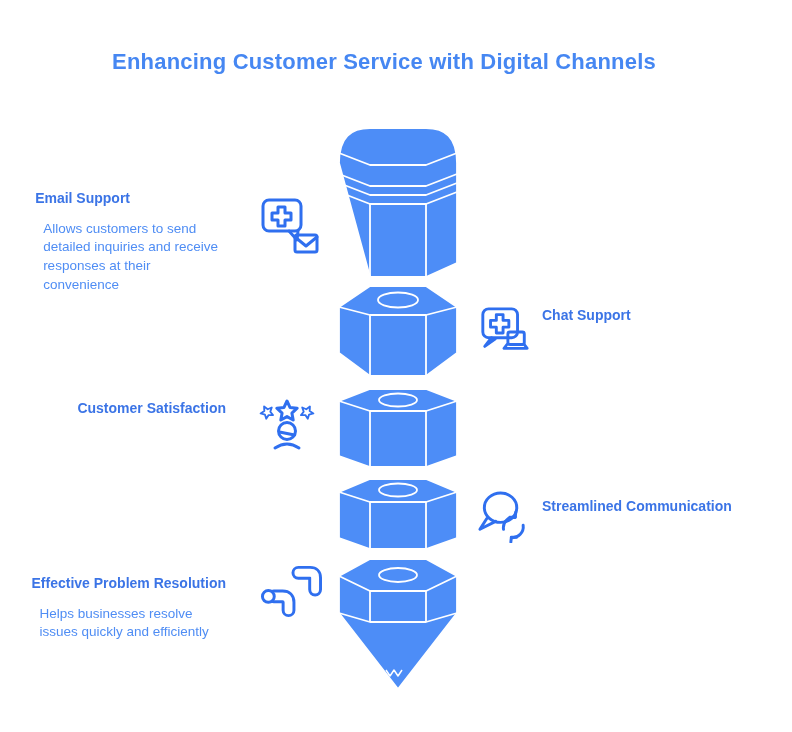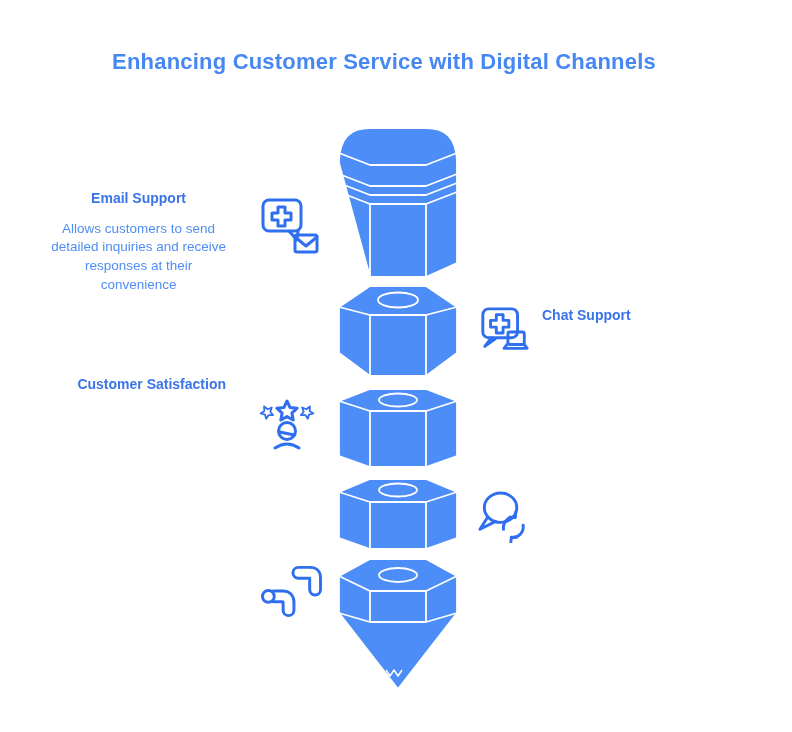--- a/index.html
+++ b/index.html
@@ -5,28 +5,28 @@
   html,body{margin:0;padding:0;background:#fff;}
   .canvas{
     position:relative;width:768px;height:732px;background:#ffffff;
     font-family:"Liberation Sans","DejaVu Sans",sans-serif;overflow:hidden;
   }
   .title{
     position:absolute;left:0;top:49px;width:100%;text-align:center;
     font-size:22px;font-weight:bold;color:#4687F2;letter-spacing:.2px;margin:0;
   }
   .note{position:absolute;}
-  .note-left{right:542px;text-align:center;}
+  .note-left{right:542px;text-align:left;}
   .note-right{left:542px;text-align:center;}
   .note .heading{
     font-size:14px;font-weight:bold;color:#3B74E6;white-space:nowrap;
     margin:0 0 12px 0;line-height:1.25;
   }
   .note .body{
-    font-size:13.5px;color:#4F8DF4;line-height:1.4;white-space:pre-line;margin:0;
+    font-size:13.5px;color:#4F8DF4;line-height:1.4;white-space:pre-line;margin:8px;
   }
   .pencil{position:absolute;left:336px;top:125px;}
   .icon{position:absolute;}
   .seg{fill:#4D8DF7;stroke:#FFFFFF;stroke-width:1.8;stroke-linejoin:round;}
   .segline{fill:none;stroke:#FFFFFF;stroke-width:1.8;stroke-linejoin:round;}
   .ico{fill:none;stroke:#2F6FEF;stroke-width:3;stroke-linecap:round;stroke-linejoin:round;}
   .ico-thick{fill:none;stroke:#2F6FEF;stroke-width:14;stroke-linecap:round;stroke-linejoin:round;}
   .ico-inner{fill:none;stroke:#FFFFFF;stroke-width:8;stroke-linecap:round;stroke-linejoin:round;}
 </style>
 </head>
@@ -97,46 +97,52 @@
     <div class="heading">Chat Support</div>
   </div>
   <svg class="icon" style="left:478px;top:304px" width="54" height="54" viewBox="0 0 56 56">
     <rect class="ico" x="5" y="5" width="36" height="30" rx="6"></rect>
     <path class="ico" d="M14,35 L7,44 L18,36"></path>
     <path class="ico" d="M19,11 h7 v6 h6 v7 h-6 v6 h-7 v-6 h-6 v-7 h6 z"></path>
     <rect class="ico" x="31" y="29" width="17" height="13" rx="2"></rect>
     <path class="ico" d="M30,42 l-3,4 h24 l-3,-4"></path>
   </svg>
 
-  <div class="note note-left" style="top:376px">
+  <div class="note note-left" style="top:400px">
     <div class="heading">Customer Satisfaction</div>
   </div>
   <svg class="icon" style="left:258px;top:398px" width="58" height="54" viewBox="0 0 58 54">
     <defs>
       <path id="star5" d="M0,-10 L3.1,-3.4 L10.2,-2.8 L4.9,2.1 L6.2,9 L0,5.6 L-6.2,9 L-4.9,2.1 L-10.2,-2.8 L-3.1,-3.4 Z"></path>
     </defs>
     <use class="ico" href="#star5" transform="translate(29,13)"></use>
     <use class="ico" href="#star5" transform="translate(9,14) rotate(-28) scale(0.62)"></use>
     <use class="ico" href="#star5" transform="translate(49,14) rotate(28) scale(0.62)"></use>
     <circle class="ico" cx="29" cy="33" r="8.5"></circle>
     <path class="ico" d="M21.5,34 L36.5,37"></path>
     <path class="ico" d="M17,50 Q29,42 41,50"></path>
   </svg>
 
   <div class="note note-right" style="top:498px">
+    <div class="heading">Streamlined Communication</div>
   </div>
   <svg class="icon" style="left:476px;top:488px" width="55" height="55" viewBox="0 0 56 56">
     <ellipse class="ico" cx="25" cy="20" rx="16.5" ry="15"></ellipse>
     <path class="ico" d="M11,31 L4,42 L20,34"></path>
     <path class="ico" d="M28,42 A11,11 0 0 1 40,29.5"></path>
     <path class="ico" d="M40.5,24.5 L40,30 L34.5,29.8"></path>
     <path class="ico" d="M48,38 A11,11 0 0 1 36,50.5"></path>
     <path class="ico" d="M35.5,55 L36,50 L41.5,50.2"></path>
   </svg>
 
+  <div class="note note-left" style="top:575px">
+    <div class="heading">Effective Problem Resolution</div>
+    <div class="body">Helps businesses resolve
+issues quickly and efficiently</div>
+  </div>
   <svg class="icon" style="left:259px;top:560px" width="63" height="63" viewBox="0 0 64 64">
     <path class="ico-thick" d="M40,13 L52,13 Q57,13 57,18 L57,30"></path>
     <path class="ico-inner" d="M40,13 L52,13 Q57,13 57,18 L57,30"></path>
     <path class="ico-thick" d="M15,37 L24,37 Q30,37 30,43 L30,51"></path>
     <path class="ico-inner" d="M15,37 L24,37 Q30,37 30,43 L30,51"></path>
     <circle cx="9.5" cy="37" r="6" fill="#FFFFFF" stroke="#2F6FEF" stroke-width="3"></circle>
   </svg>
 
 </div>
 

